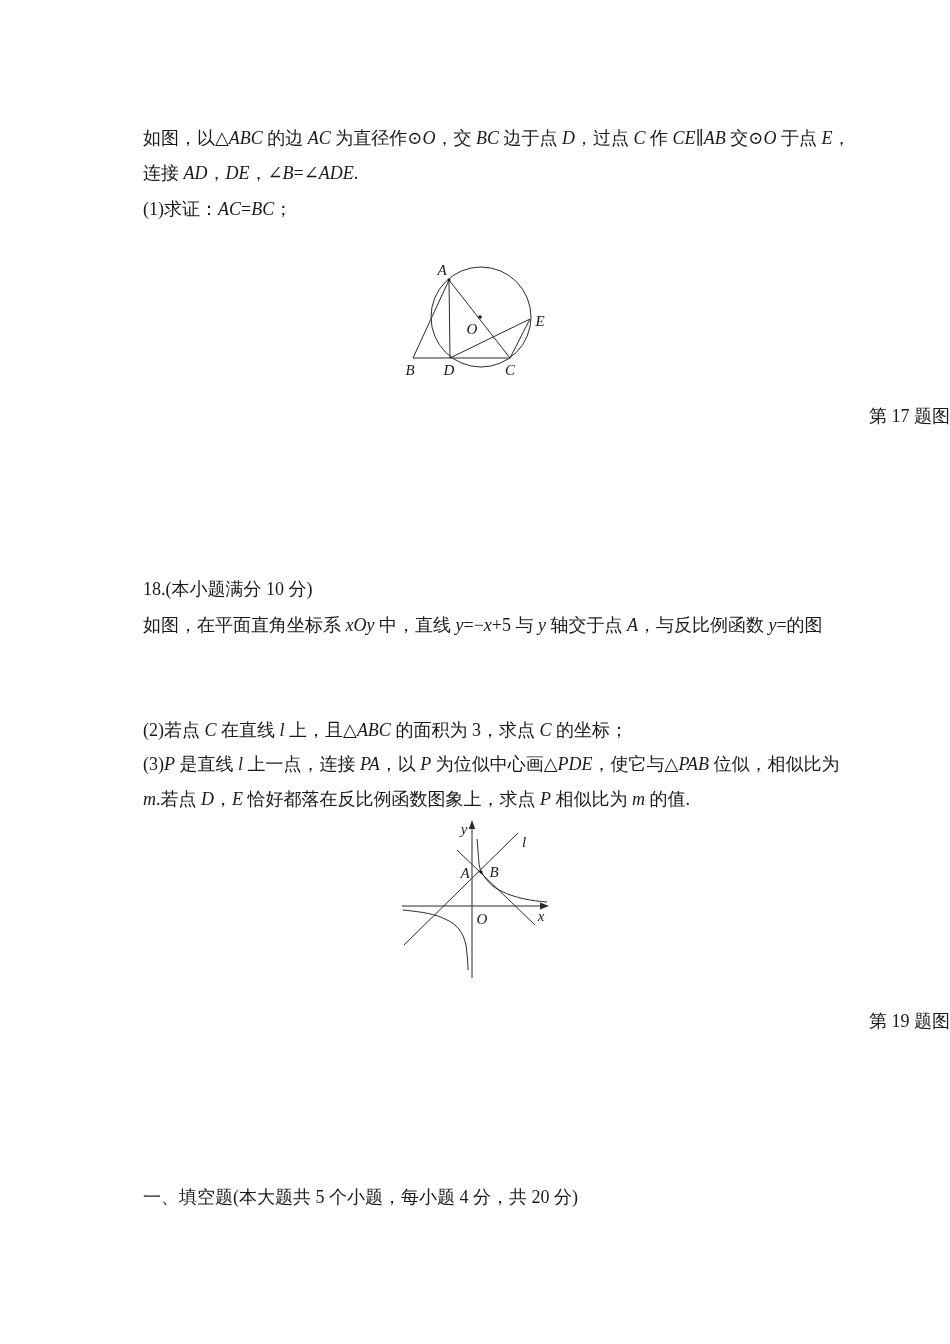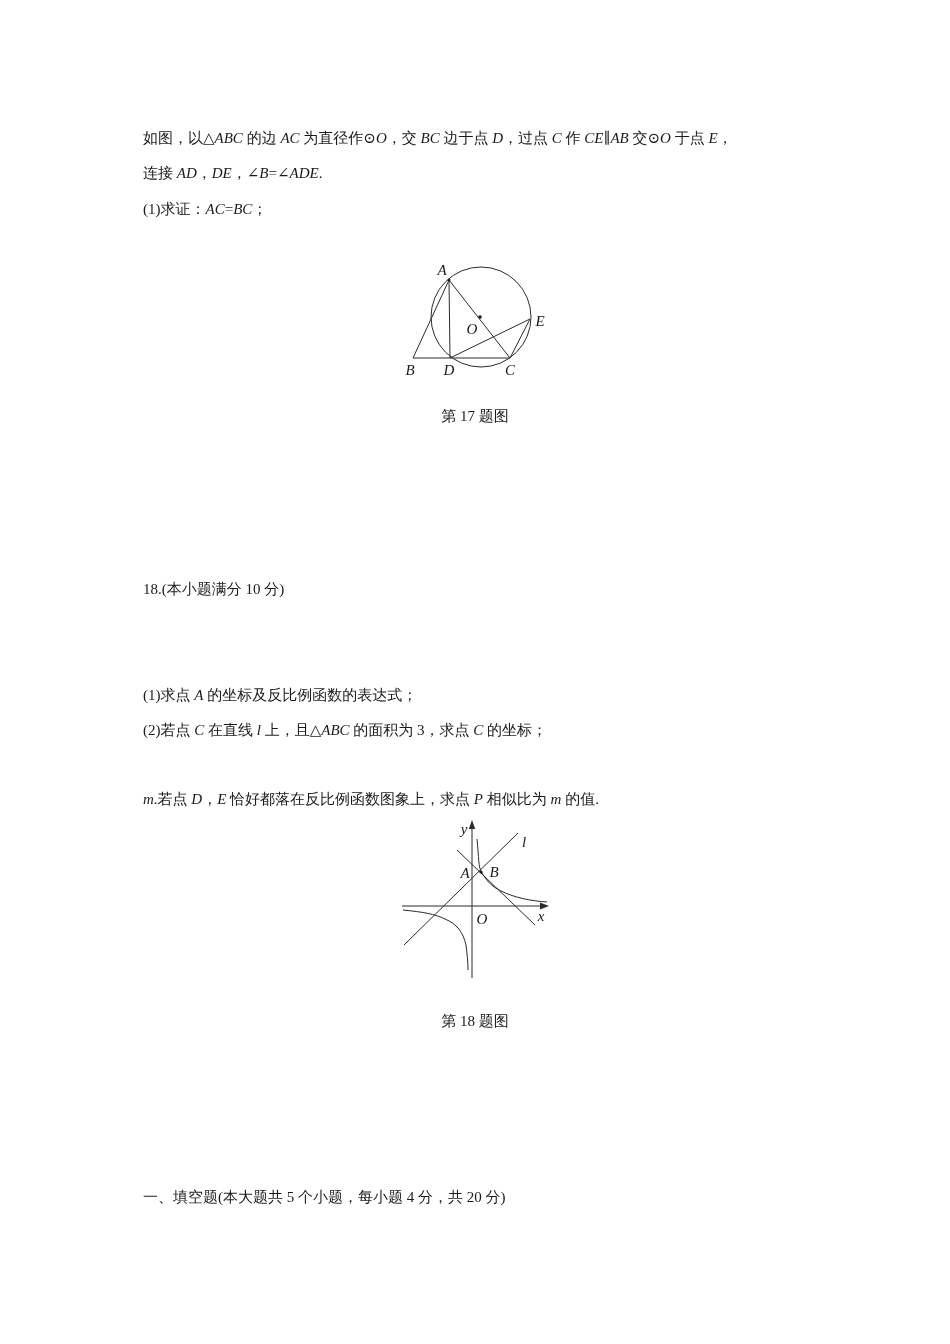--- a/index.html
+++ b/index.html
@@ -3,24 +3,24 @@
 <meta charset="utf-8">
 <style>
   * { margin:0; padding:0; box-sizing:border-box; }
   html,body { background:#ffffff; }
   .page {
     position:relative; width:950px; height:1344px; background:#ffffff;
     font-family:"Liberation Serif","DejaVu Serif",serif; color:#1a1a1a;
     overflow:hidden;
   }
   .tline {
-    position:absolute; left:143px; font-size:15px; line-height:23px;
+    position:absolute; left:143px; font-size:18px; line-height:23px;
     white-space:pre; color:#1a1a1a;
   }
-  .center { left:0; width:950px; text-align:center; white-space:normal; }
+  .center { left:0; width:950px; text-align:right; white-space:normal; }
   .var { font-style:italic; font-family:"Liberation Serif","DejaVu Serif",serif; }
   .fig { position:absolute; }
   .fig path, .fig line, .fig circle.outline { fill:none; stroke:#2b2b2b; stroke-width:1; }
   .fig text {
     font-family:"Liberation Serif","DejaVu Serif",serif; font-style:italic;
     font-size:15px; fill:#1a1a1a; stroke:none;
   }
   .fig .dot { fill:#1a1a1a; stroke:none; }
   .fig .arrow { fill:#2b2b2b; stroke:none; }
 </style>
@@ -47,39 +47,40 @@
     <text x="27" y="119" text-anchor="middle">B</text>
     <text x="66" y="119" text-anchor="middle">D</text>
     <text x="127" y="119" text-anchor="middle">C</text>
     <text x="157" y="70" text-anchor="middle">E</text>
     <text x="89" y="78" text-anchor="middle">O</text>
   </svg>
 
   <div class="tline center" style="top:405px">第 17 题图</div>
 
   <div class="tline" style="top:578px">18.(本小题满分 10 分)</div>
-  <div class="tline" style="top:684px"><span>(1)求点 </span><span class="var">A</span><span> 的坐标及反比例函数的表达式；</span></div>
+  <div class="tline" style="top:614px"><span>如图，在平面直角坐标系 </span><span class="var">xOy</span><span> 中，直线 </span><span class="var">y</span><span>=−</span><span class="var">x</span><span>+5 与 </span><span class="var">y</span><span> 轴交于点 </span><span class="var">A</span><span>，与反比例函数 </span><span class="var">y</span><span>=的图</span></div>
   <div class="tline" style="top:719px"><span>(2)若点 </span><span class="var">C</span><span> 在直线 </span><span class="var">l</span><span> 上，且△</span><span class="var">ABC</span><span> 的面积为 3，求点 </span><span class="var">C</span><span> 的坐标；</span></div>
+  <div class="tline" style="top:753px"><span>(3)</span><span class="var">P</span><span> 是直线 </span><span class="var">l</span><span> 上一点，连接 </span><span class="var">PA</span><span>，以 </span><span class="var">P</span><span> 为位似中心画△</span><span class="var">PDE</span><span>，使它与△</span><span class="var">PAB</span><span> 位似，相似比为</span></div>
   <div class="tline" style="top:788px"><span class="var">m</span><span>.若点 </span><span class="var">D</span><span>，</span><span class="var">E</span><span> 恰好都落在反比例函数图象上，求点 </span><span class="var">P</span><span> 相似比为 </span><span class="var">m</span><span> 的值.</span></div>
 
   <svg class="fig" style="left:395px; top:820px" width="165" height="165" viewBox="0 0 165 165">
     <path d="M77,4 L77,158"></path>
     <polygon class="arrow" points="77,0 73.8,9 80.2,9"></polygon>
     <path d="M7,86 L149,86"></path>
     <polygon class="arrow" points="154,86 145,82.6 145,89.4"></polygon>
     <path d="M62,30 L140,105"></path>
     <path d="M9,125 L123,13"></path>
     <path d="M82,19 C84,38 83,47 87,53 C93,63 98,67 106,71 C120,78 137,81 152,82"></path>
     <path d="M8,90 C28,92 40,94 50,99 C62,104 68,112 71,125 C72,133 73,142 73,150"></path>
     <circle class="dot" cx="86" cy="52" r="1.6"></circle>
     <text x="69" y="14" text-anchor="middle">y</text>
     <text x="146" y="101" text-anchor="middle">x</text>
     <text x="87" y="104" text-anchor="middle">O</text>
     <text x="129" y="27" text-anchor="middle">l</text>
     <text x="70" y="58" text-anchor="middle">A</text>
     <text x="99" y="57" text-anchor="middle">B</text>
   </svg>
 
-  <div class="tline center" style="top:1010px">第 18 题图</div>
+  <div class="tline center" style="top:1010px">第 19 题图</div>
 
   <div class="tline" style="top:1186px">一、填空题(本大题共 5 个小题，每小题 4 分，共 20 分)</div>
 
 </div>
 
 </body></html>

